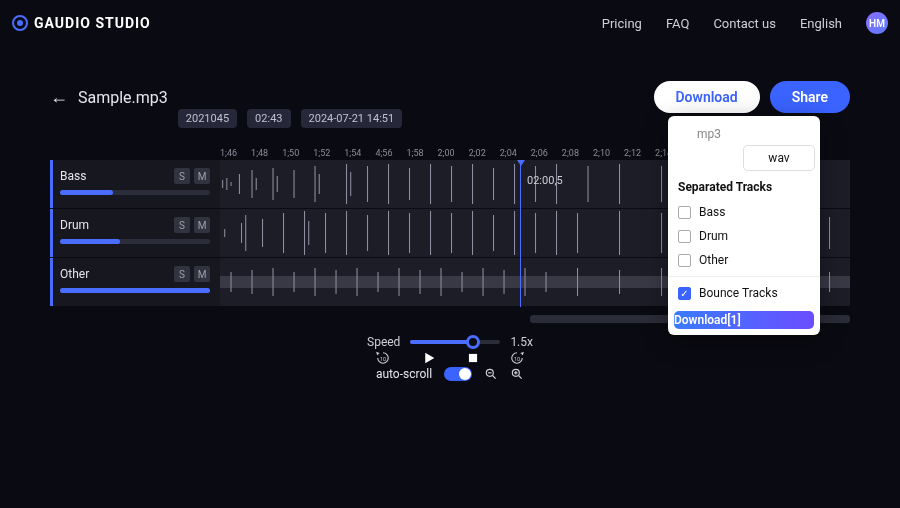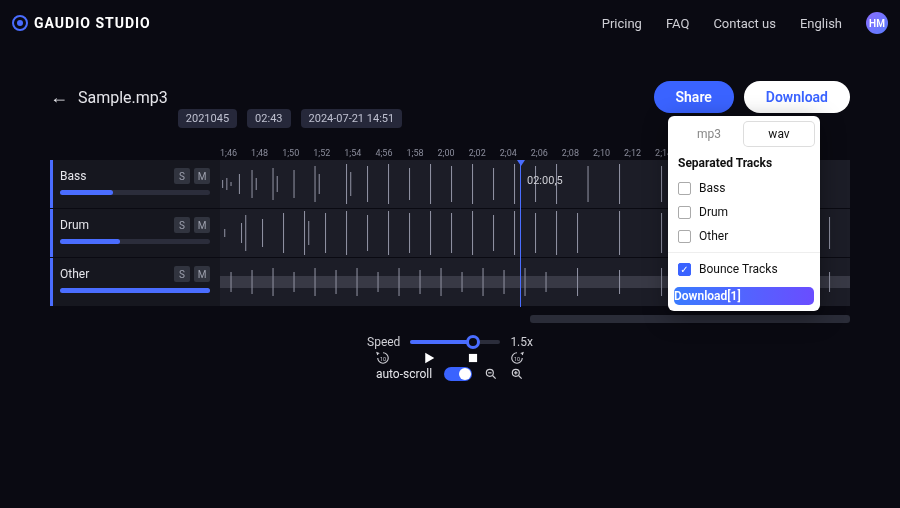--- a/index.html
+++ b/index.html
@@ -58,21 +58,21 @@
   .transport { display: flex; align-items: center; gap: 28px; font-size: 16px; color: #cfcfd5; }
   .tbtn { cursor: pointer; display: flex; align-items: center; justify-content: center; }
   .right-controls { display: flex; align-items: center; gap: 12px; font-size: 12px; }
   .toggle { width: 28px; height: 14px; background: #3a63ff; border-radius: 999px; position: relative; cursor: pointer; }
   .toggle::after { content: ""; position: absolute; right: 1px; top: 1px; width: 12px; height: 12px; background: #fff; border-radius: 50%; }
   .zoom-icon { width: 14px; height: 14px; cursor: pointer; }
   
   .popover { position: absolute; top: 116px; right: 80px; width: 152px; background: #fff; color: #111; border-radius: 6px; box-shadow: 0 6px 24px rgba(0,0,0,.4); overflow: hidden; font-size: 12px; }
   .fmt-tabs { display: flex; padding: 6px; gap: 0; }
   .fmt-tab { flex: 1; text-align: center; padding: 5px 0; border-radius: 4px; color: #888; cursor: pointer; }
-  .fmt-tab.active { background: #fff; color: #111; box-shadow: 0 0 0 1px #ddd; }
+  .fmt-tab.active { background: #fff; color: #111; box-shadow: 0 0 0 1px #ddd; margin-top: 24px; }
   .pop-title { font-weight: 700; padding: 4px 10px 6px; }
   .pop-item { display: flex; align-items: center; gap: 8px; padding: 5px 10px; cursor: pointer; }
   .cb { width: 13px; height: 13px; border: 1px solid #aaa; border-radius: 2px; display: inline-flex; align-items: center; justify-content: center; font-size: 10px; }
   .cb.checked { background: #3a63ff; border-color: #3a63ff; color: #fff; }
   .pop-sep { height: 1px; background: #eee; margin: 4px 0; }
   .pop-dl { margin: 6px; background: linear-gradient(90deg,#3a7bff,#6a4dff); color: #fff; padding: 2px 0; border-radius: 5px; font-weight: 600; cursor: pointer; }
 </style>
 </head>
 <body>
 
@@ -92,22 +92,22 @@
 
 <div class="filebar">
   <div class="file-left">
     <span class="back-arrow">←</span>
     <span class="filename">Sample.mp3</span>
     <span class="chip">2021045</span>
     <span class="chip">02:43</span>
     <span class="chip">2024-07-21 14:51</span>
   </div>
   <div class="actions">
+    <button class="btn btn-download">Download</button>
     <button class="btn btn-share">Share</button>
-    <button class="btn btn-download">Download</button>
   </div>
 </div>
 
 <div class="trackwrap">
   <div class="timeline-ruler">
     <span class="tick">1;46</span>
     <span class="tick">1;48</span>
     <span class="tick">1;50</span>
     <span class="tick">1;52</span>
     <span class="tick">1;54</span>

